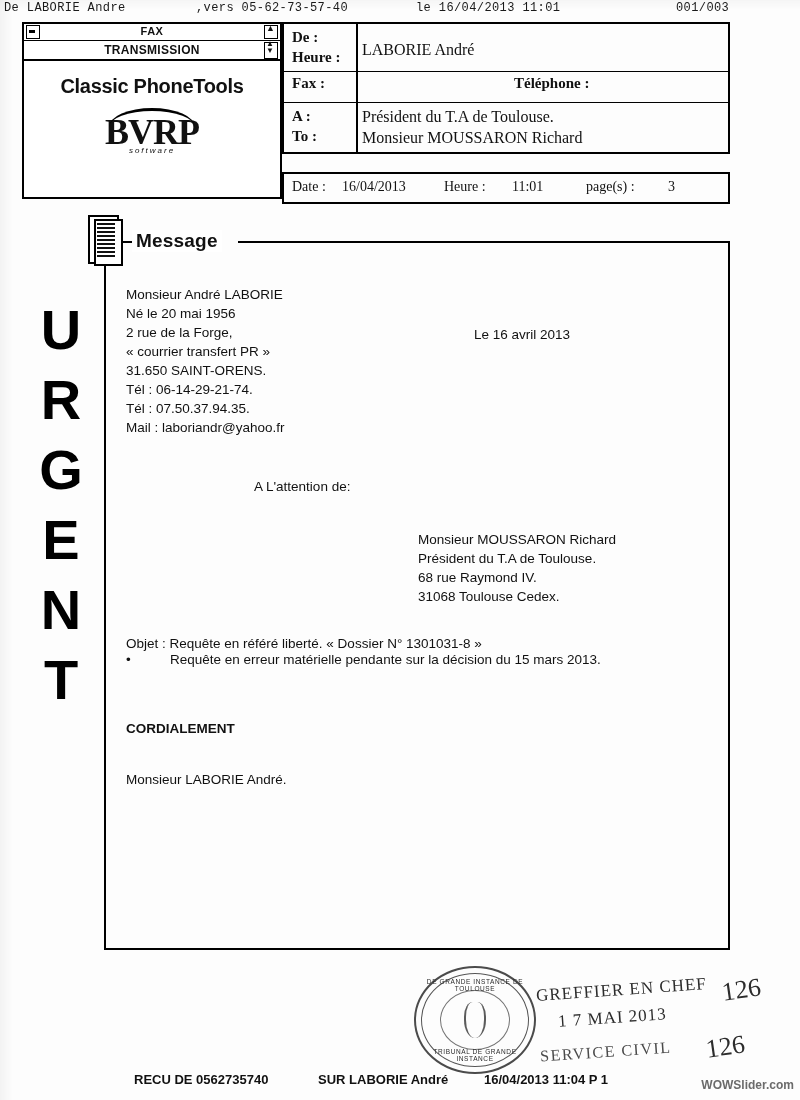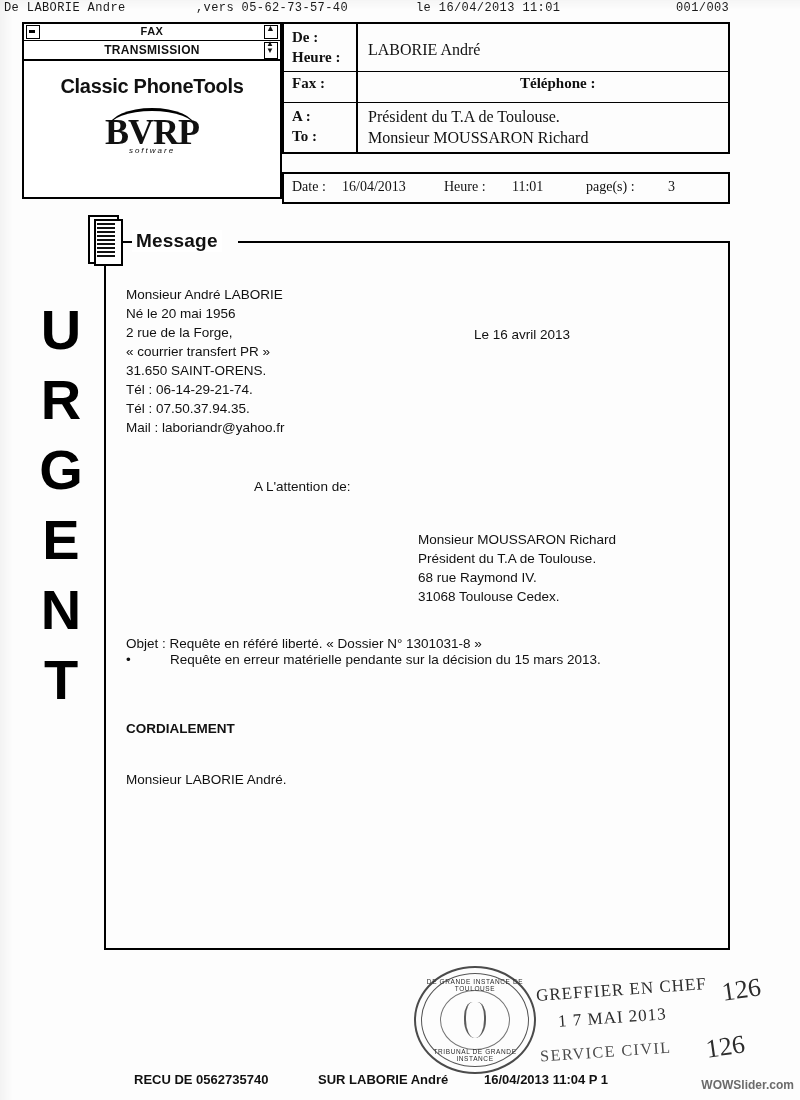--- a/index.html
+++ b/index.html
@@ -173,21 +173,20 @@
     top: 22px;
     width: 444px;
     border: 2px solid #000;
     border-bottom: none;
     font-family: "Liberation Serif", serif;
   }
   .cover-row {
     display: flex;
     border-bottom: 1px solid #000;
     min-height: 30px;
-    gap: 6px;
   }
   .cover-row:last-child { border-bottom: 2px solid #000; }
   .cover-lab {
     width: 74px;
     border-right: 2px solid #000;
     padding: 3px 0 3px 8px;
     font-weight: bold;
     font-size: 15px;
     box-sizing: border-box;
   }

